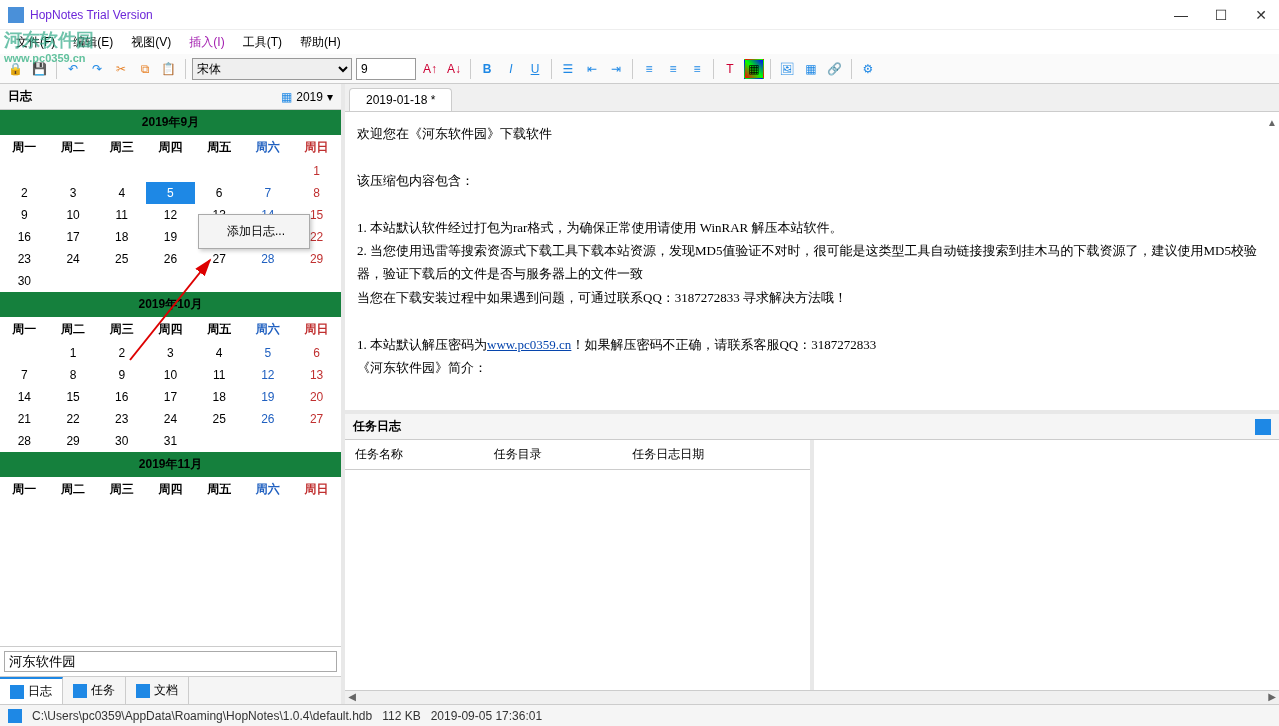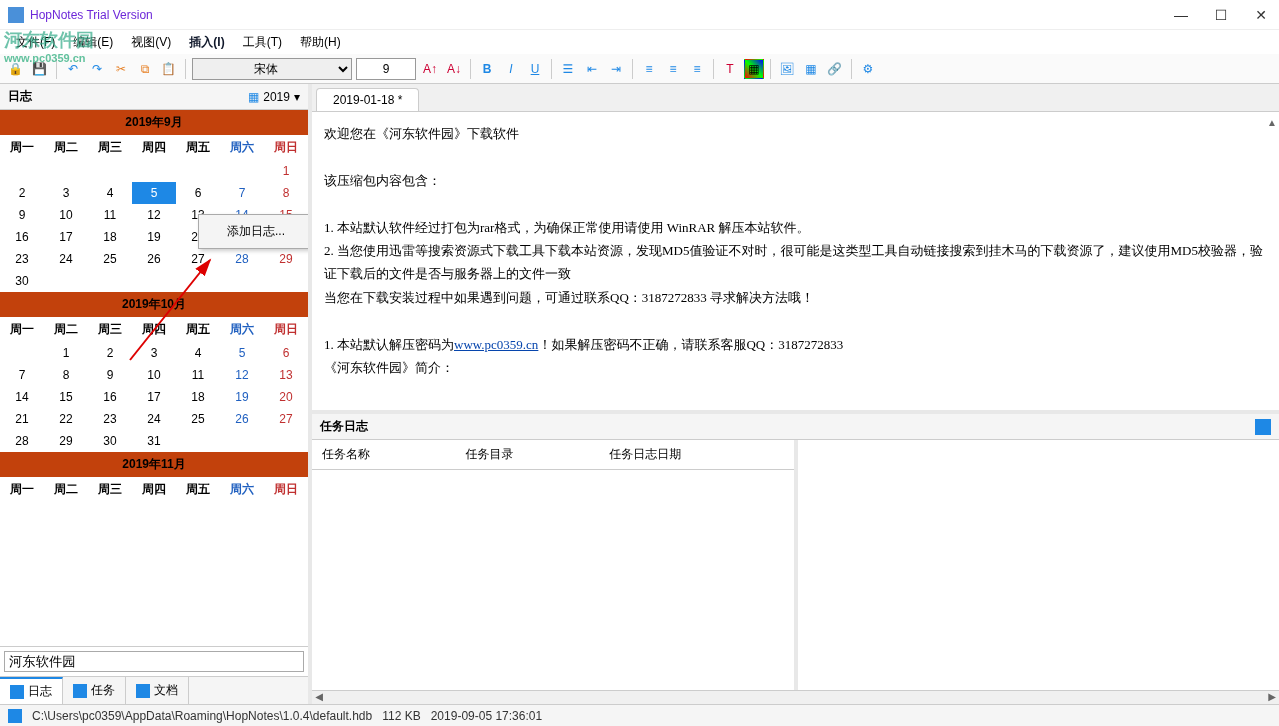--- a/index.html
+++ b/index.html
@@ -4,36 +4,36 @@
 <style>
 * { box-sizing: border-box; margin: 0; padding: 0; }
 body { font-family: "Microsoft YaHei", SimSun, sans-serif; font-size: 12px; background: #fff; color: #000; overflow: hidden; width: 1279px; height: 726px; }
 .titlebar { height: 30px; display: flex; align-items: center; padding: 0 8px; border-bottom: 1px solid #eee; }
 .titlebar .app-icon { width: 16px; height: 16px; background: #4a90d9; margin-right: 6px; }
 .titlebar .title { flex: 1; color: #6d28d9; }
 .titlebar .win-controls { display: flex; gap: 20px; }
 .titlebar .win-controls span { width: 20px; text-align: center; cursor: pointer; font-size: 14px; color: #333; }
 .menubar { height: 24px; display: flex; align-items: center; padding: 0 8px; gap: 2px; }
 .menubar .menu-item { padding: 2px 8px; cursor: pointer; }
-.menubar .menu-item.disabled { color: #0f172a; font-weight: bold; }
+.menubar .menu-item.disabled { color: #a21caf; }
 .watermark { position: absolute; top: 28px; left: 4px; font-size: 18px; font-weight: bold; color: #3a8; opacity: 0.7; pointer-events: none; z-index: 10; }
 .watermark .sub { font-size: 11px; color: #2a7; display: block; }
 .toolbar { height: 30px; display: flex; align-items: center; padding: 2px 6px; gap: 4px; border-bottom: 1px solid #ccc; background: #fafafa; }
 .toolbar .tb-btn { width: 20px; height: 20px; display: inline-flex; align-items: center; justify-content: center; cursor: pointer; border: 1px solid transparent; }
 .toolbar .sep { width: 1px; height: 20px; background: #ccc; margin: 0 2px; }
-.toolbar select, .toolbar input.fontsize { height: 22px; border: 1px solid #999; font-size: 12px; text-align: center; }
+.toolbar select, .toolbar input.fontsize { height: 22px; border: 1px solid #999; font-size: 12px; }
 .toolbar select.font { width: 160px; }
 .toolbar input.fontsize { width: 60px; padding: 0 4px; }
 .main { display: flex; height: calc(100% - 30px - 24px - 30px - 22px); }
-.sidebar { width: 312px; border-right: 4px solid #e8e8e8; display: flex; flex-direction: column; }
+.sidebar { width: 345px; border-right: 4px solid #e8e8e8; display: flex; flex-direction: column; }
 .side-header { display: flex; align-items: center; padding: 4px 8px; background: #f5f5f5; border-bottom: 1px solid #ccc; }
 .side-header .label { flex: 1; font-weight: bold; }
 .side-header .year-sel { display: flex; align-items: center; gap: 4px; }
 .calendars { flex: 1; overflow-y: auto; position: relative; }
-.cal-month-title { text-align: center; font-weight: bold; padding: 4px 0; background: #c2410c; }
+.cal-month-title { text-align: center; font-weight: bold; padding: 4px 0; background: #15803d; }
 .cal-grid { width: 100%; border-collapse: collapse; }
 .cal-grid th, .cal-grid td { width: 14.28%; text-align: center; padding: 4px 0; font-size: 12px; }
 .cal-grid th.sat { color: #2060c0; }
 .cal-grid th.sun { color: #c03030; }
 .cal-grid td.sat { color: #2060c0; }
 .cal-grid td.sun { color: #c03030; }
 .cal-grid td.selected { background: #1e88e5; color: #fff; }
 .context-menu { position: absolute; top: 104px; left: 198px; background: #f4f4f4; border: 1px solid #aaa; box-shadow: 2px 2px 4px rgba(0,0,0,0.2); padding: 4px 0; z-index: 20; }
 .context-menu .cm-item { padding: 4px 24px 4px 28px; cursor: pointer; white-space: nowrap; }
 .arrow-overlay { position: absolute; top: 140px; left: 120px; z-index: 15; pointer-events: none; }

